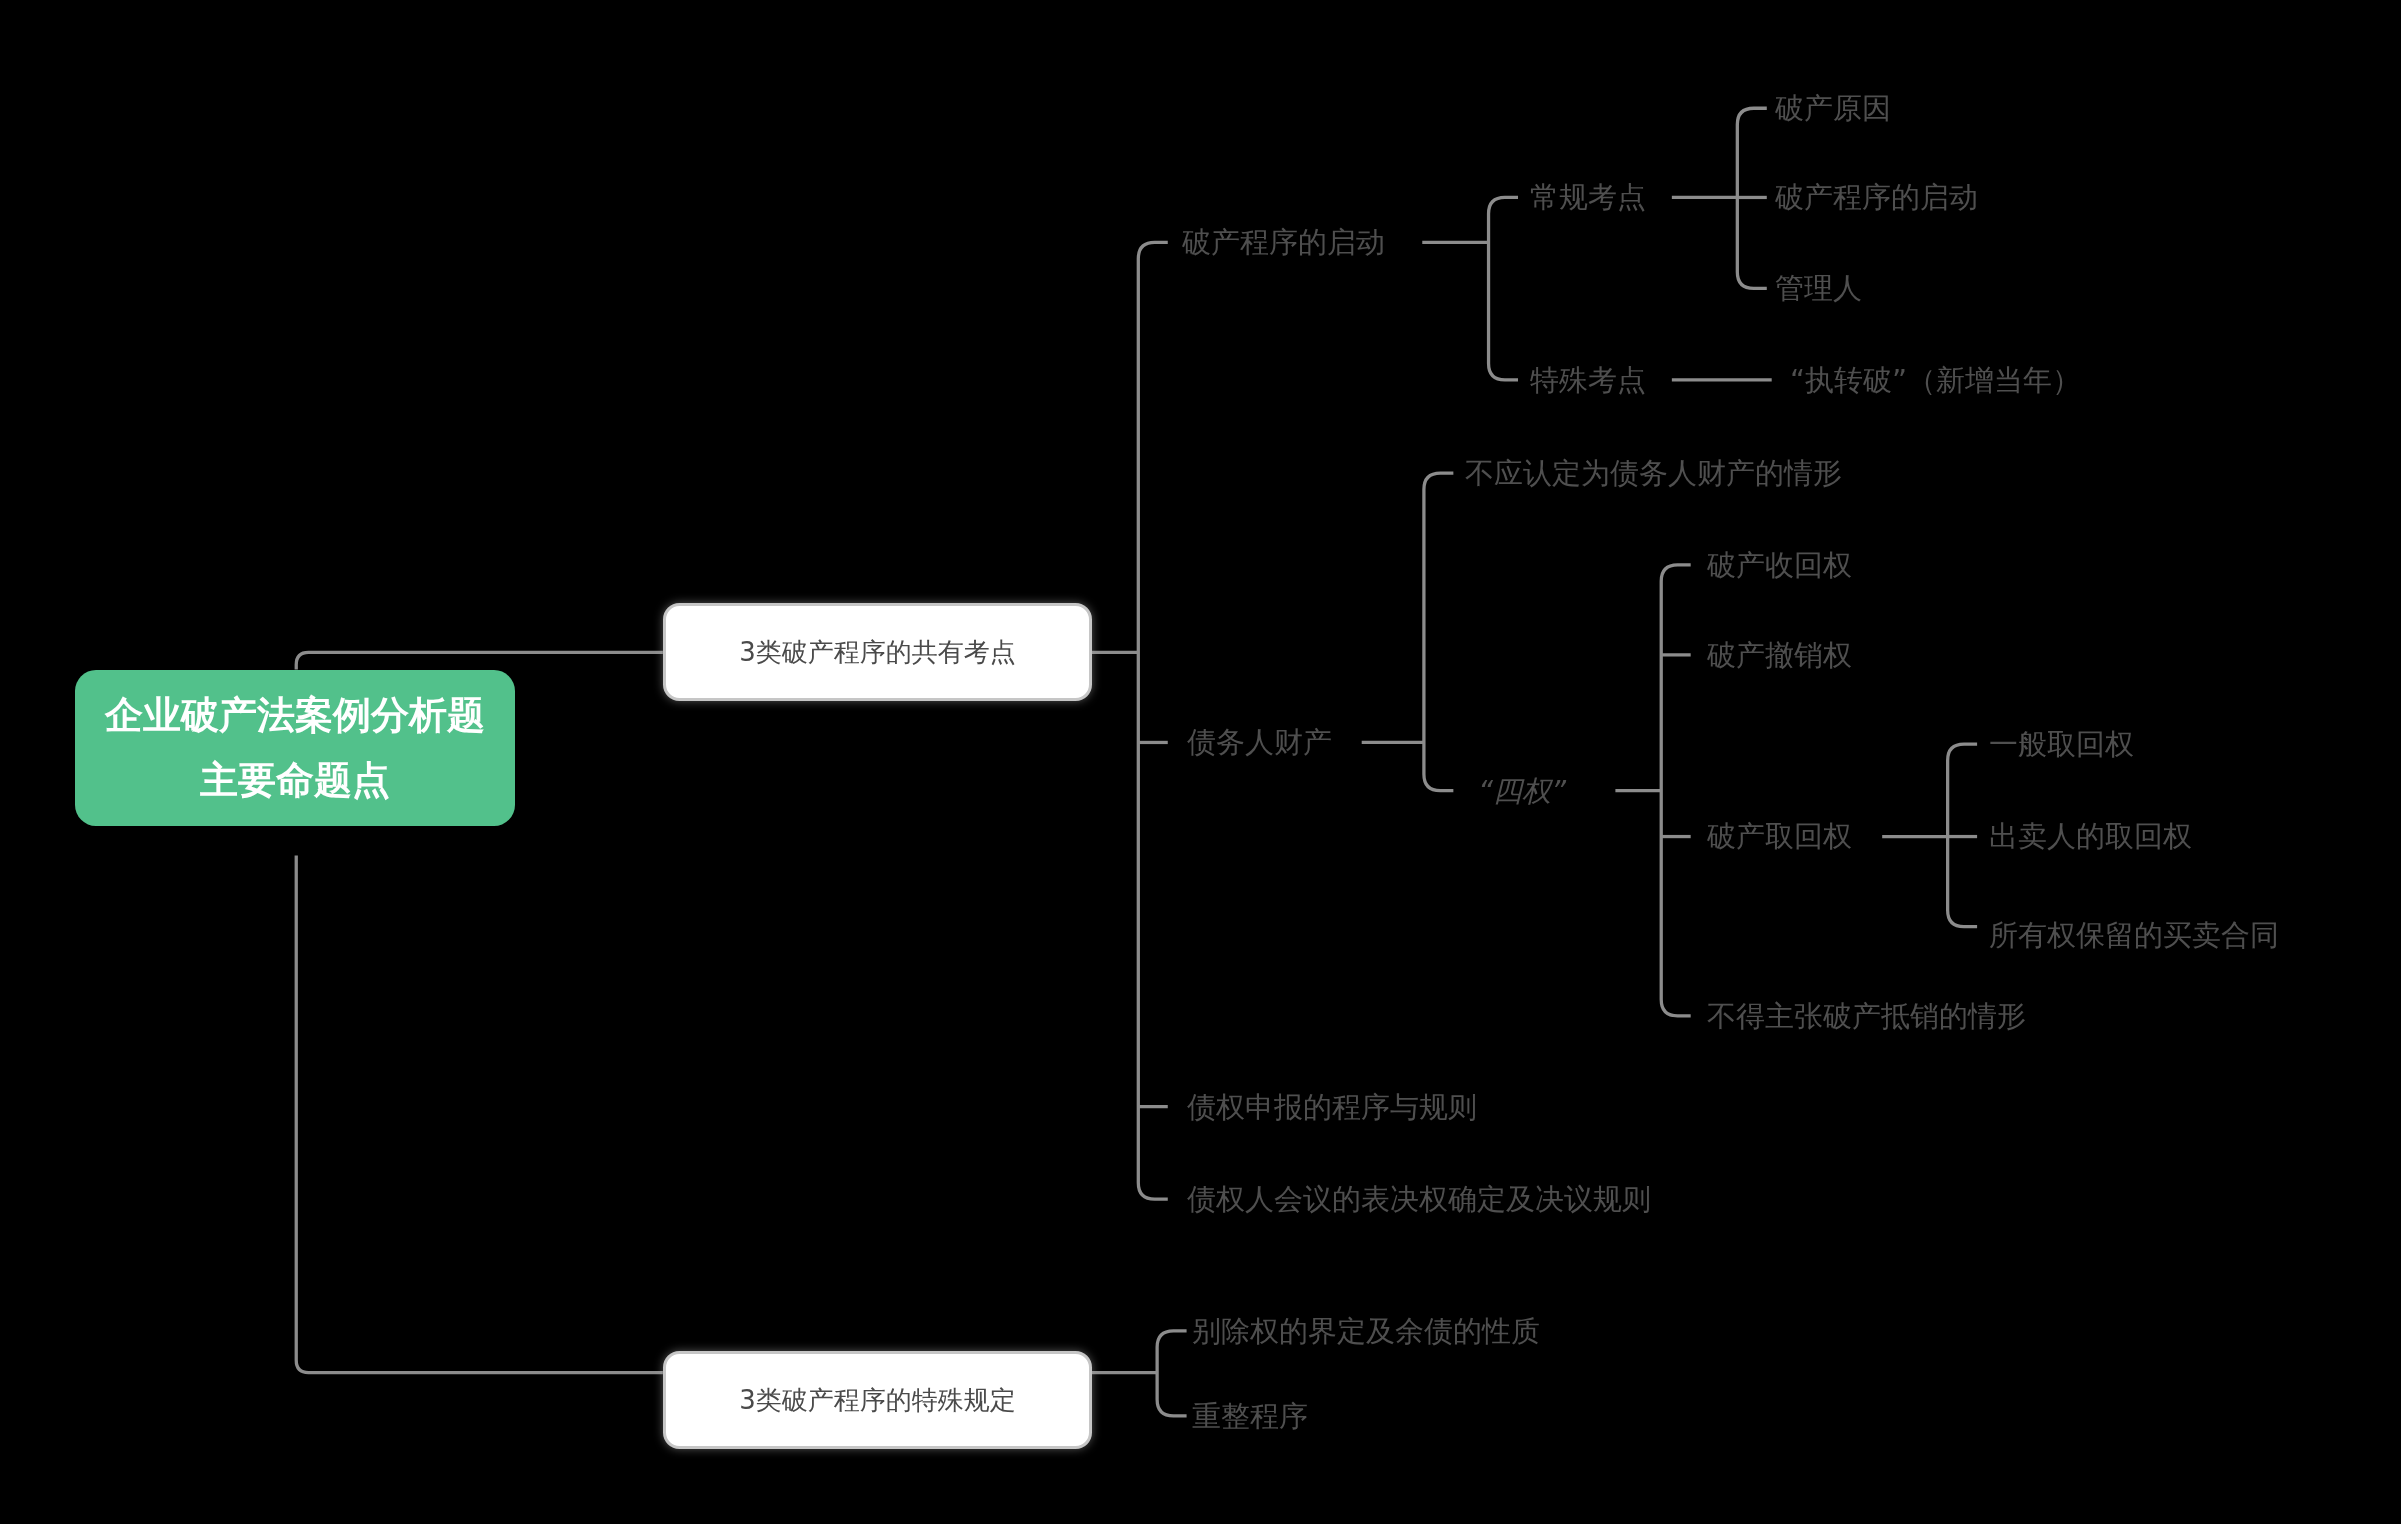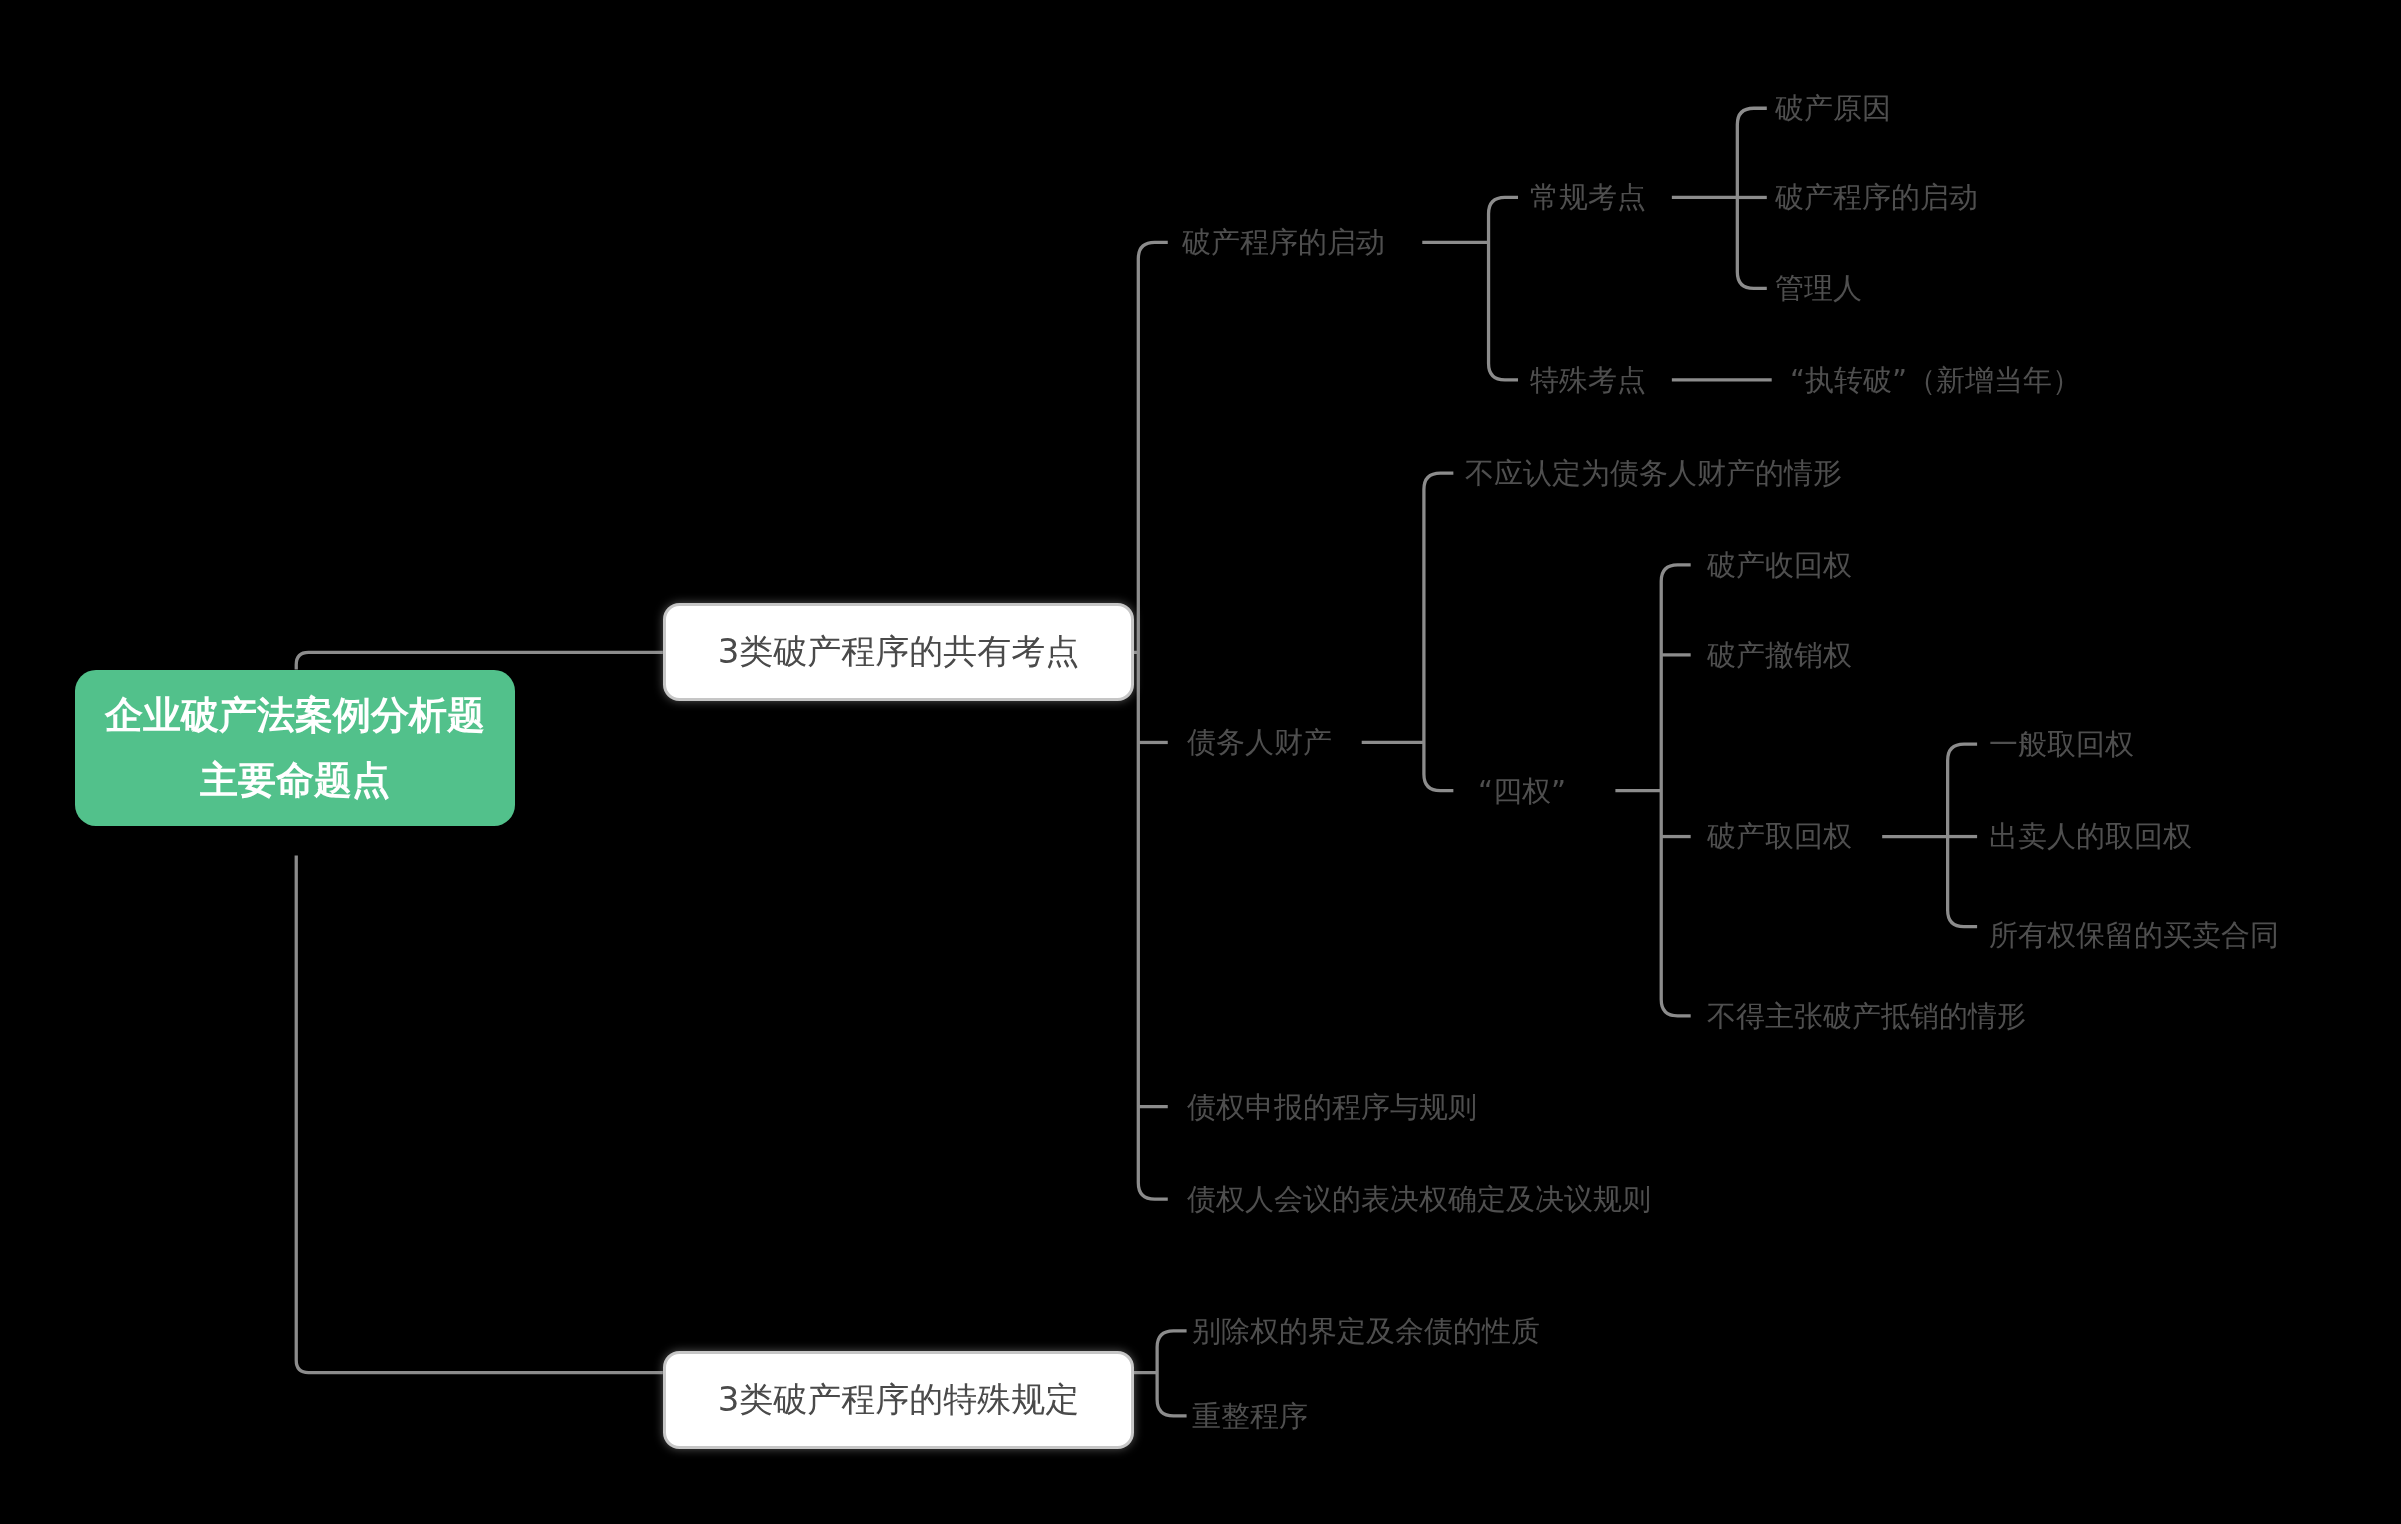--- a/index.html
+++ b/index.html
@@ -29,28 +29,28 @@
     left: 75px; top: 670px; width: 440px; height: 156px;
     background: var(--root-fill);
     border-radius: 21px;
     display: flex; flex-direction: column; align-items: center; justify-content: center;
     color: var(--root-text);
     font-size: 38px; font-weight: bold; line-height: 1.72;
     text-align: center; white-space: nowrap;
   }
   .node-box {
     position: absolute; z-index: 2;
-    width: 471px; height: 98px;
+    width: 429px; height: 98px;
     background: var(--box-fill);
     border: 3.3px solid var(--box-border);
     border-radius: 16.4px;
     box-shadow: 0 0 9.8px rgba(190,190,190,0.45);
     display: flex; align-items: center; justify-content: center;
     color: var(--box-text);
-    font-size: 34px; white-space: nowrap;
+    font-size: 26px; white-space: nowrap;
   }
   #n-branch1 { left: 663px; top: 603px; }
   #n-branch2 { left: 663px; top: 1323px; margin-top: 28px; }
 
   .label {
     position: absolute; z-index: 2;
     transform: translateY(-50%);
     color: var(--label-text);
     font-size: 29px; line-height: 1;
     white-space: nowrap;
@@ -58,21 +58,21 @@
   
   #n-qidong      { left: 1182px; top: 242px; }
   #n-changgui    { left: 1530px; top: 197px; }
   #n-poyuanyin   { left: 1775px; top: 108px; }
   #n-poshenqing  { left: 1775px; top: 197px; }
   #n-guanliren   { left: 1775px; top: 288px; }
   #n-teshu       { left: 1530px; top: 380px; }
   #n-zhizhuanpo  { left: 1790px; top: 380px; }
   #n-zhaiwuren   { left: 1187px; top: 742px; }
   #n-buying      { left: 1465px; top: 473px; }
-  #n-siquan      { left: 1478px; top: 791px; }
+  #n-siquan      { left: 1478px; top: 791px; font-style: italic; }
   #n-shouhui     { left: 1707px; top: 565px; }
   #n-chexiao     { left: 1707px; top: 655px; }
   #n-quhui       { left: 1707px; top: 836px; }
   #n-yiban       { left: 1989px; top: 744px; }
   #n-chumai      { left: 1989px; top: 836px; }
   #n-suoyou      { left: 1989px; top: 927px; margin-top: 8px; }
   #n-budei       { left: 1707px; top: 1016px; }
   #n-shenbao     { left: 1187px; top: 1107px; }
   #n-huiyi       { left: 1187px; top: 1199px; }
   #n-biechu      { left: 1192px; top: 1331px; }

